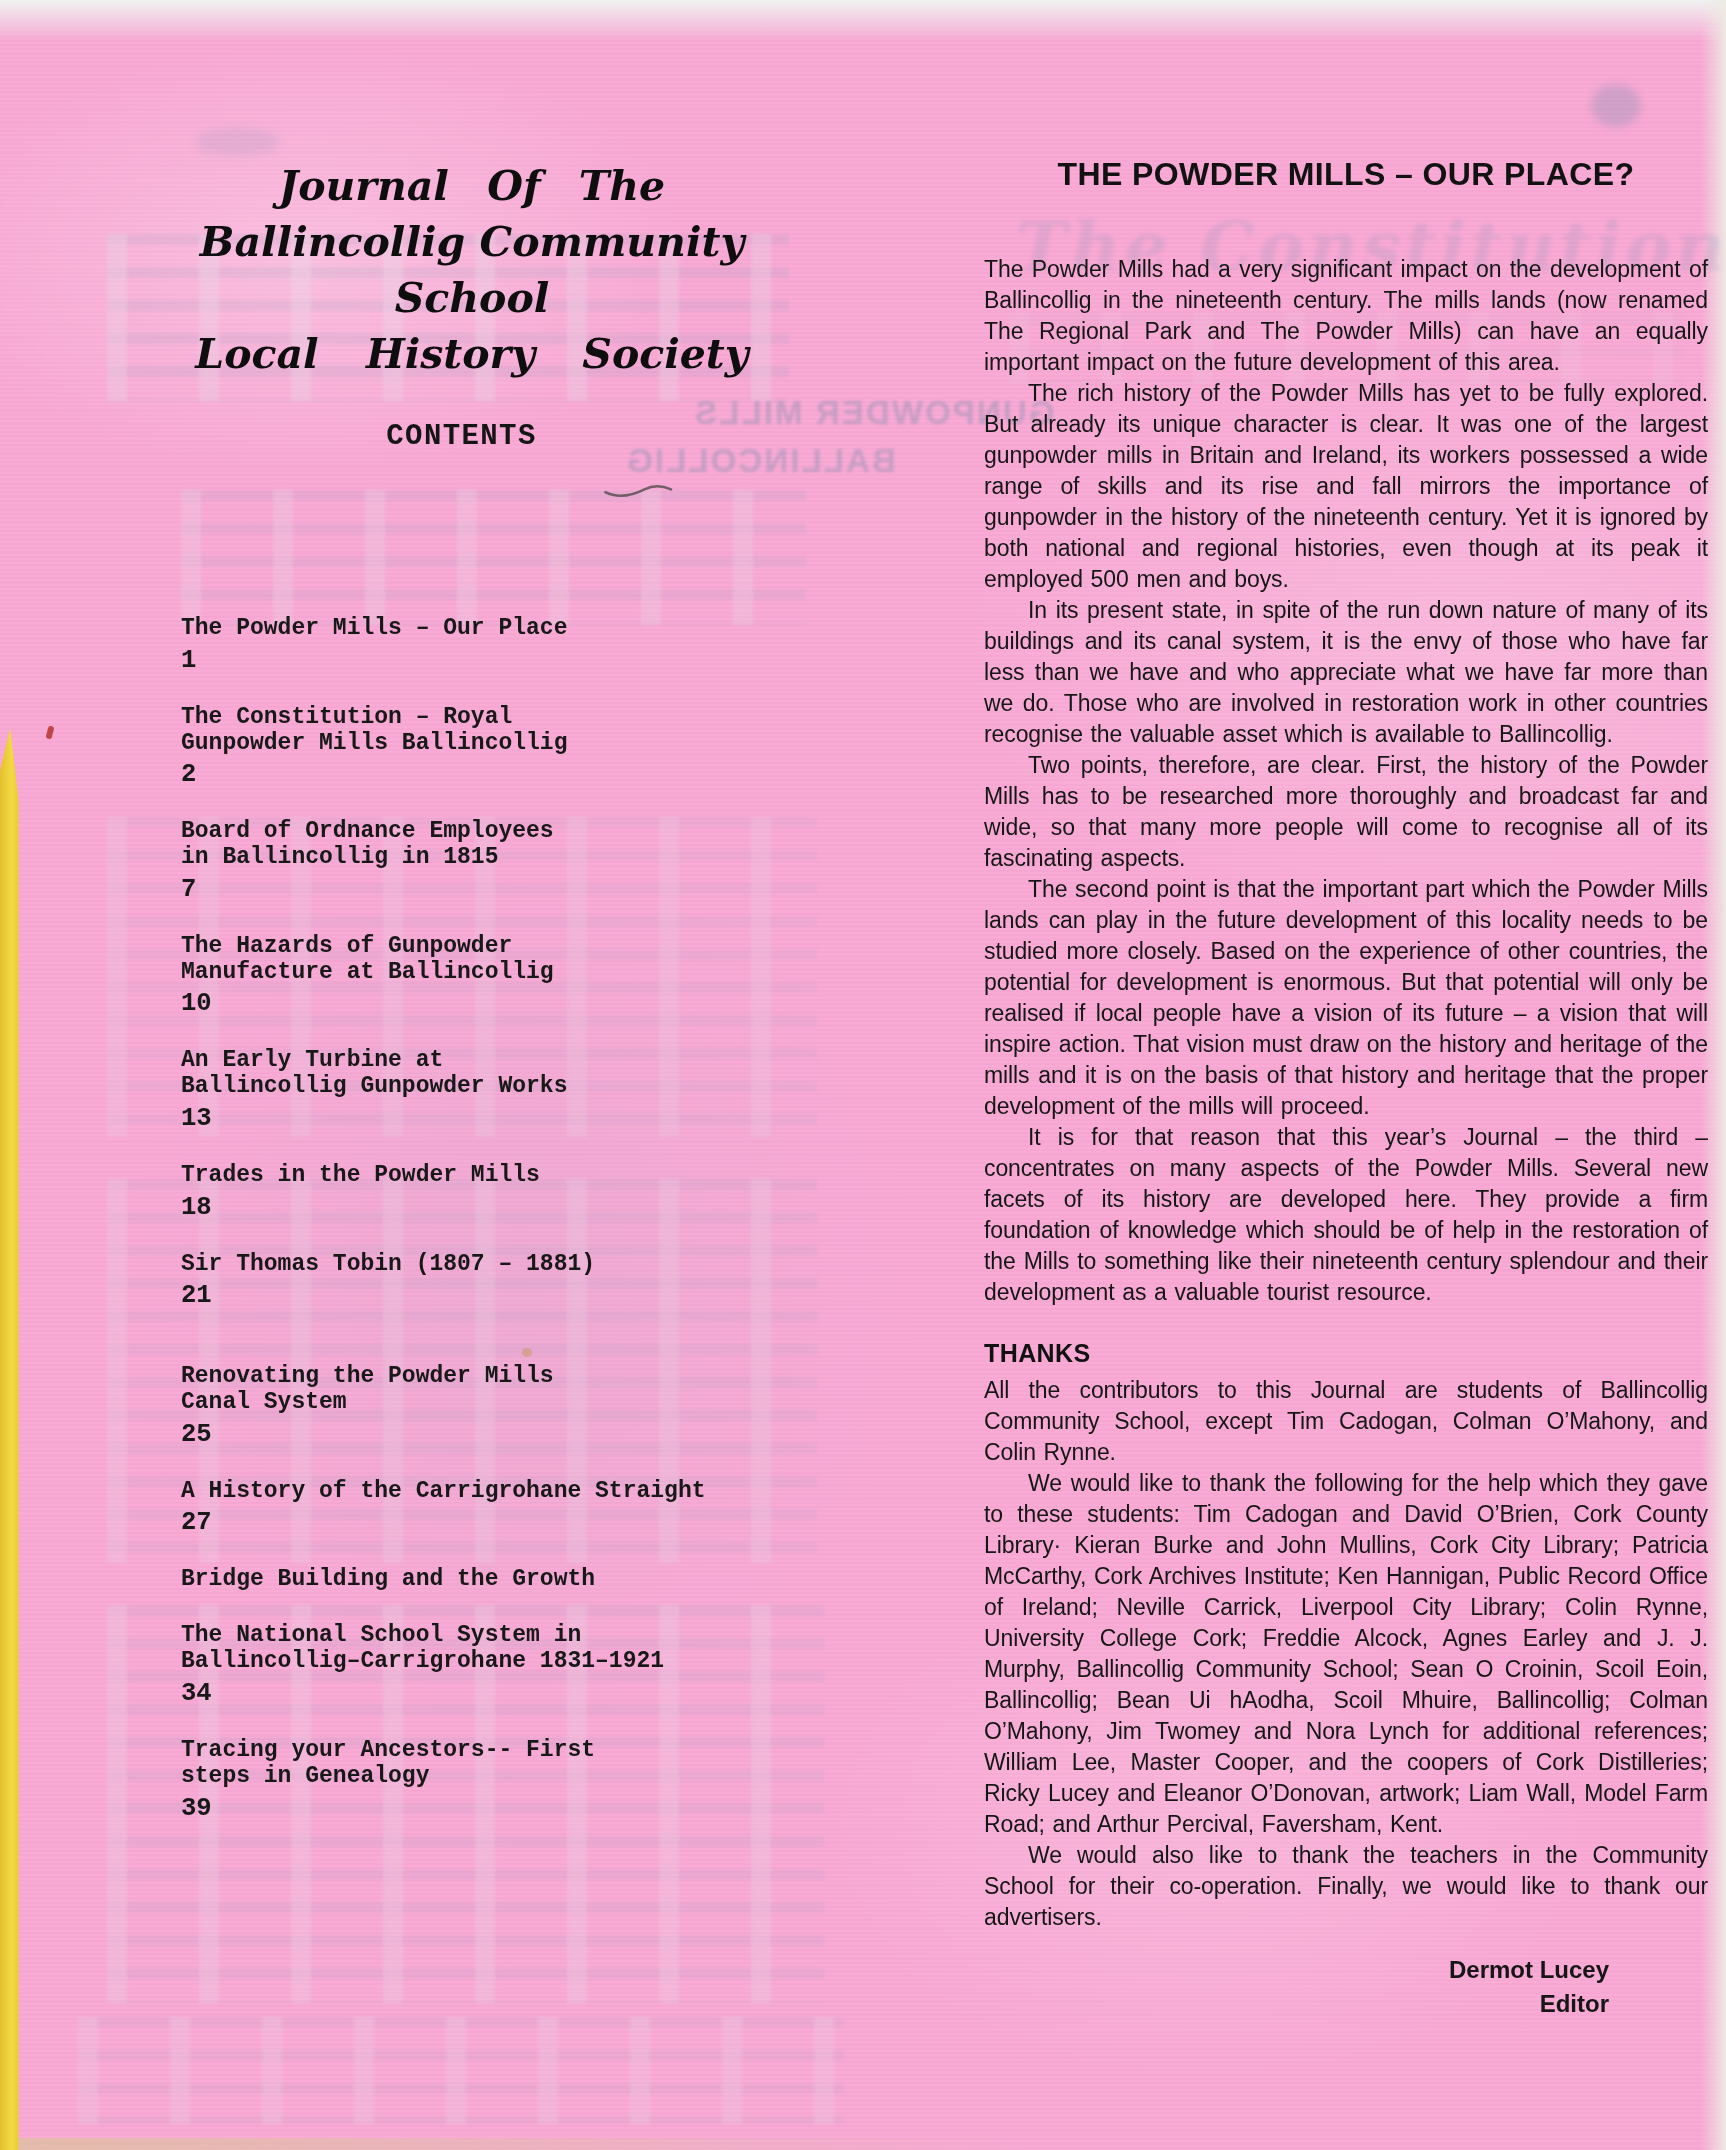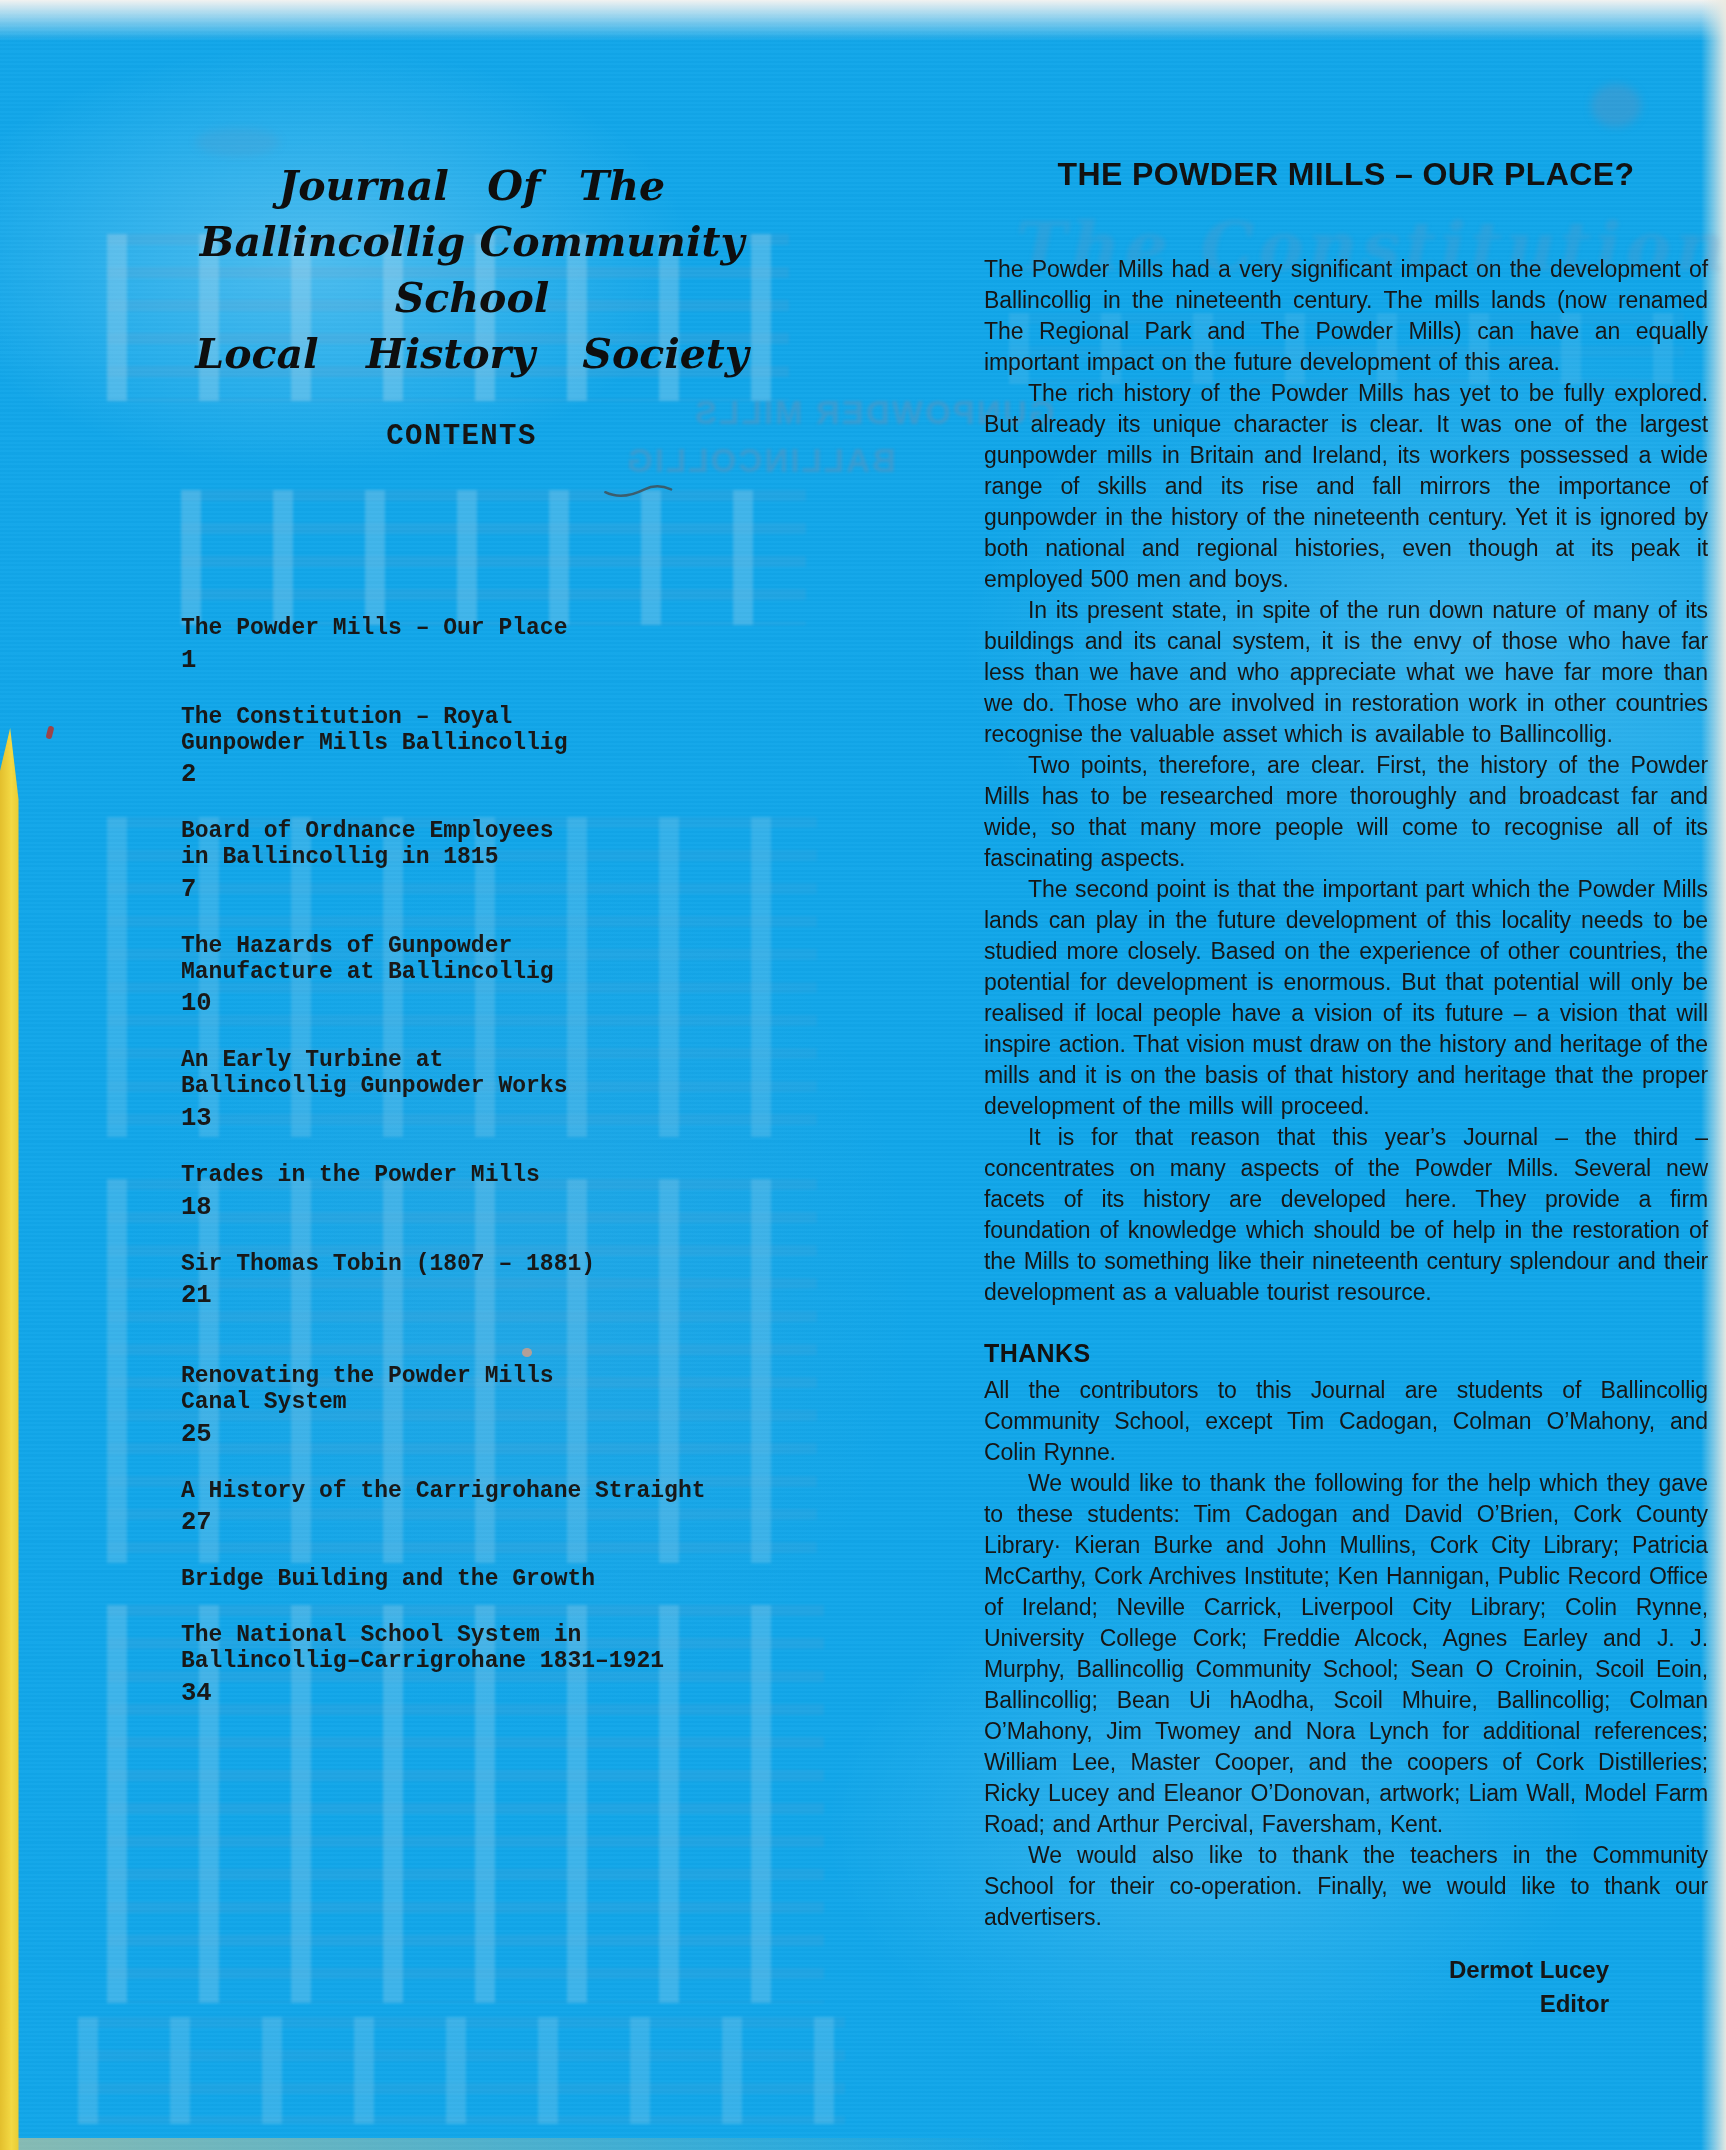--- a/index.html
+++ b/index.html
@@ -1,19 +1,19 @@
 <!DOCTYPE html>
 <html style="font-size:11.4px"><head>
 <meta charset="utf-8">
 <style>
   html,body{margin:0;padding:0;background:#b9b9b9;}
   .page{
     position:relative;
     width:1727px;height:2151px;
-    background:#0ea5e9;
+    background:#f9a8d4;
     overflow:hidden;
     font-family:"Liberation Sans", sans-serif;
     color:#1b1b1b;
   }
   
   .texture{
     position:absolute;inset:0;pointer-events:none;
     background:
       radial-gradient(ellipse 639px 355px at 18% 12%, rgba(255,255,255,.25), transparent 60%),
       radial-gradient(ellipse 781px 497px at 85% 30%, rgba(255,255,255,.18), transparent 65%),
@@ -218,20 +218,30 @@
           </div>
         </div>
         <div class="toc-entry">
           <div class="toc-line">
             <span class="t">The National School System in</span>
           </div>
           <div class="toc-line">
             <span class="t">Ballincollig–Carrigrohane 1831–1921</span>
             <span class="leader"></span>
             <span class="pg">34</span>
+          </div>
+        </div>
+        <div class="toc-entry">
+          <div class="toc-line">
+            <span class="t">Tracing your Ancestors-- First</span>
+          </div>
+          <div class="toc-line">
+            <span class="t">steps in Genealogy</span>
+            <span class="leader"></span>
+            <span class="pg">39</span>
           </div>
         </div>
       </div>
   </div>
 
   <div class="article">
     <h1 class="article-title">THE POWDER MILLS  – OUR PLACE?</h1>
     <div id="article-body">
         <p class="body-p no-indent">The Powder Mills had a very significant impact on the development of Ballincollig in the nineteenth century. The mills lands (now renamed The Regional Park and The Powder Mills) can have an equally important impact on the future development of this area.</p>
         <p class="body-p">The rich history of the Powder Mills has yet to be fully explored. But already its unique character is clear. It was one of the largest gunpowder mills in Britain and Ireland, its workers possessed a wide range of skills and its rise and fall mirrors the importance of gunpowder in the history of the nineteenth century. Yet it is ignored by both national and regional histories, even though at its peak it employed 500 men and boys.</p>

